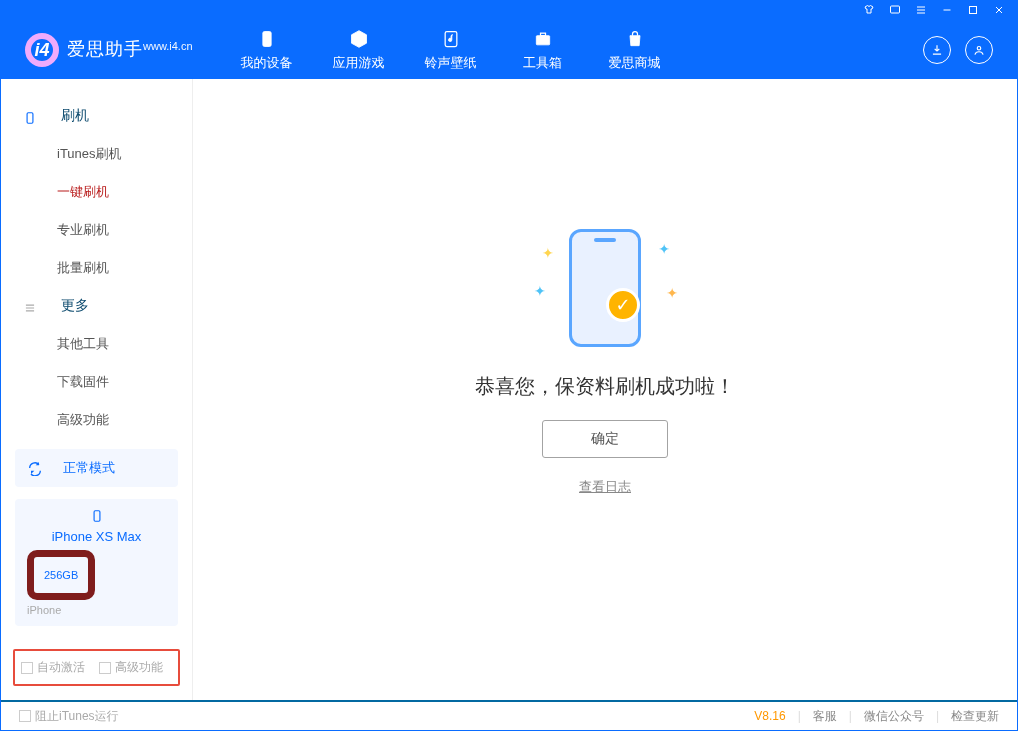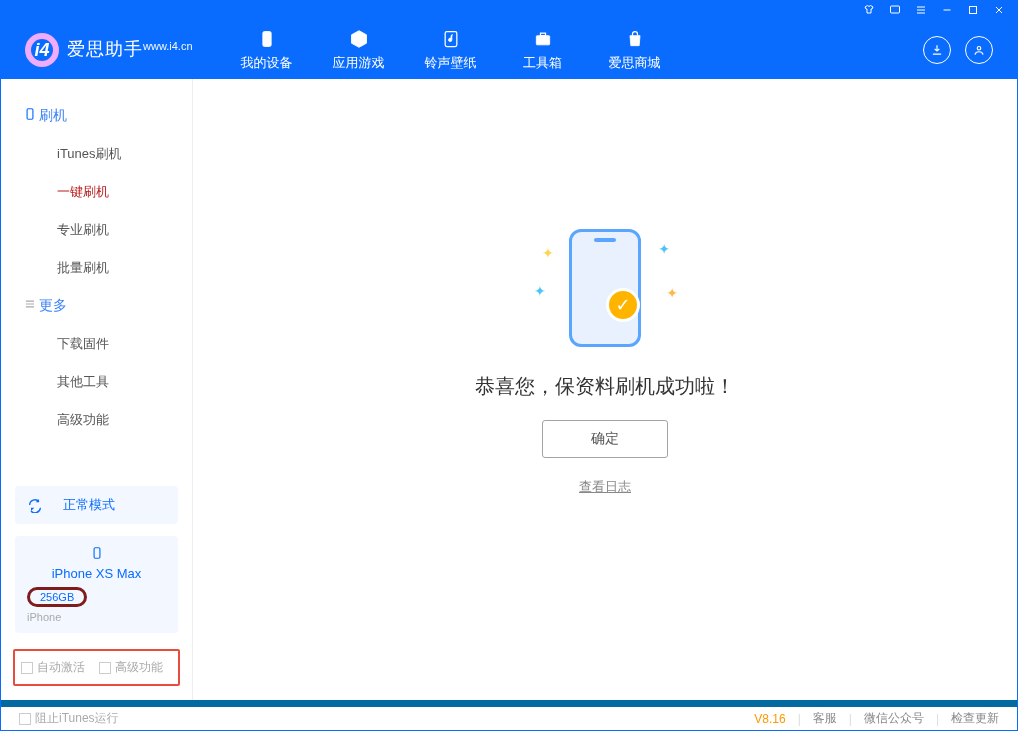--- a/index.html
+++ b/index.html
@@ -58,45 +58,45 @@
 .header-right span {
   width: 28px; height: 28px; border: 1.5px solid #fff; border-radius: 50%;
   display: flex; align-items: center; justify-content: center; cursor: pointer;
 }
 .body { display: flex; height: calc(100% - 78px - 30px); }
 .sidebar {
   width: 192px; border-right: 1px solid #eee; padding-top: 18px;
   display: flex; flex-direction: column;
 }
 .sb-group-title {
-  display: flex; align-items: flex-start; gap: 2px;
-  padding: 10px 22px; color: #3b82f6; font-size: 14px;
+  display: flex; align-items: flex-end; gap: 24px;
+  padding: 10px 22px; color: #0c4a6e; font-size: 14px;
 }
 .sb-item {
   padding: 10px 22px 10px 56px; color: #555; cursor: pointer; font-size: 13px;
 }
 .sb-item.active { color: #b91c1c; }
 .sb-spacer { flex: 1; }
 .mode-box {
   margin: 0 14px 12px; background: #f3f7ff; border-radius: 4px;
   padding: 10px 12px; display: flex; align-items: center; gap: 20px;
   color: #0a6cff; font-size: 13px;
 }
 .device-box {
   margin: 0 14px 12px; background: #f3f7ff; border-radius: 4px;
   padding: 10px 12px;
 }
 .device-name { color: #0a6cff; font-weight: 500; font-size: 13px; display:flex; align-items:center; gap:6px;flex-direction:column;}
 .device-storage {
-  display: inline-block; margin-top: 6px; padding: 1px 10px;
-  border: 3px solid #7f1d1d; border-radius: 10px; color: #0a6cff; font-size: 11px;
+  display: inline-block; margin-top: 6px; padding: 12px 10px;
+  border: 7px solid #7f1d1d; border-radius: 10px; color: #0a6cff; font-size: 11px;
 }
 .device-type { margin-top: 4px; color: #aaa; font-size: 11px; }
 .checkrow {
-  margin: 4px 12px 14px; border: 2px solid #e74c3c; border-radius: 2px;
+  margin: 11px 12px 14px; border: 2px solid #e74c3c; border-radius: 2px;
   padding: 8px 6px; display: flex; gap: 14px; font-size: 12px; color: #aaa;
 }
 .cb { display: flex; align-items: center; gap: 4px; }
 .cb-box { width: 12px; height: 12px; border: 1px solid #ccc; display:inline-block; }
 .main {
   flex: 1; display: flex; flex-direction: column; align-items: center;
   justify-content: center; gap: 20px; padding-bottom:60px;
 }
 .phone-illus { position: relative; width: 150px; height: 130px; display:flex; align-items:center; justify-content:center;}
 .phone {
@@ -117,21 +117,21 @@
 .sp2 { left:4px; top:60px; color:#4fc3f7; }
 .sp3 { right:10px; top:18px; color:#4fc3f7; }
 .sp4 { right:2px; top:62px; color:#ffb74d; }
 .success-text { font-size: 20px; color: #333; }
 .ok-btn {
   padding: 9px 48px; border: 1px solid #a3a3a3; background:#fff;
   border-radius: 3px; color:#555; cursor:pointer; font-size:14px;
 }
 .log-link { color:#888; font-size:13px; text-decoration:underline; cursor:pointer; }
 .footer {
-  height: 30px; border-top: 7px solid #0369a1; display:flex; align-items:center;
+  height: 30px; border-top: 2px solid #0369a1; display:flex; align-items:center;
   padding: 0 18px; font-size:12px; color:#aaa;
 }
 .footer .cb { color:#aaa; }
 .footer-right { margin-left:auto; display:flex; align-items:center; gap:12px; }
 .footer-right a { color:#888; cursor:pointer; }
 .footer-right .sep { color:#ddd; }
 .version { color:#ff9800; }
 </style>
 </head>
 <body>
@@ -236,22 +236,22 @@
     <div class="sb-item">iTunes刷机</div>
     <div class="sb-item active">一键刷机</div>
     <div class="sb-item">专业刷机</div>
     <div class="sb-item">批量刷机</div>
     <div class="sb-group-title">
       <svg width="14" height="14" viewBox="0 0 24 24">
           <path stroke="#aaa" stroke-width="2" d="M5 7h14M5 12h14M5 17h14"></path>
         </svg>
       <span>更多</span>
     </div>
+    <div class="sb-item">其他工具</div>
     <div class="sb-item">下载固件</div>
-    <div class="sb-item">其他工具</div>
     <div class="sb-item">高级功能</div>
 
     <div class="sb-spacer"></div>
 
     <div class="mode-box">
       <svg width="16" height="16" viewBox="0 0 24 24">
           <path fill="none" stroke="#0a6cff" stroke-width="2" d="M4 12a8 8 0 0114-5m2 9a8 8 0 01-14 5"></path>
           <path fill="#0a6cff" d="M18 3v5h-5zM6 21v-5h5z"></path>
         </svg>
       <span>正常模式</span>

